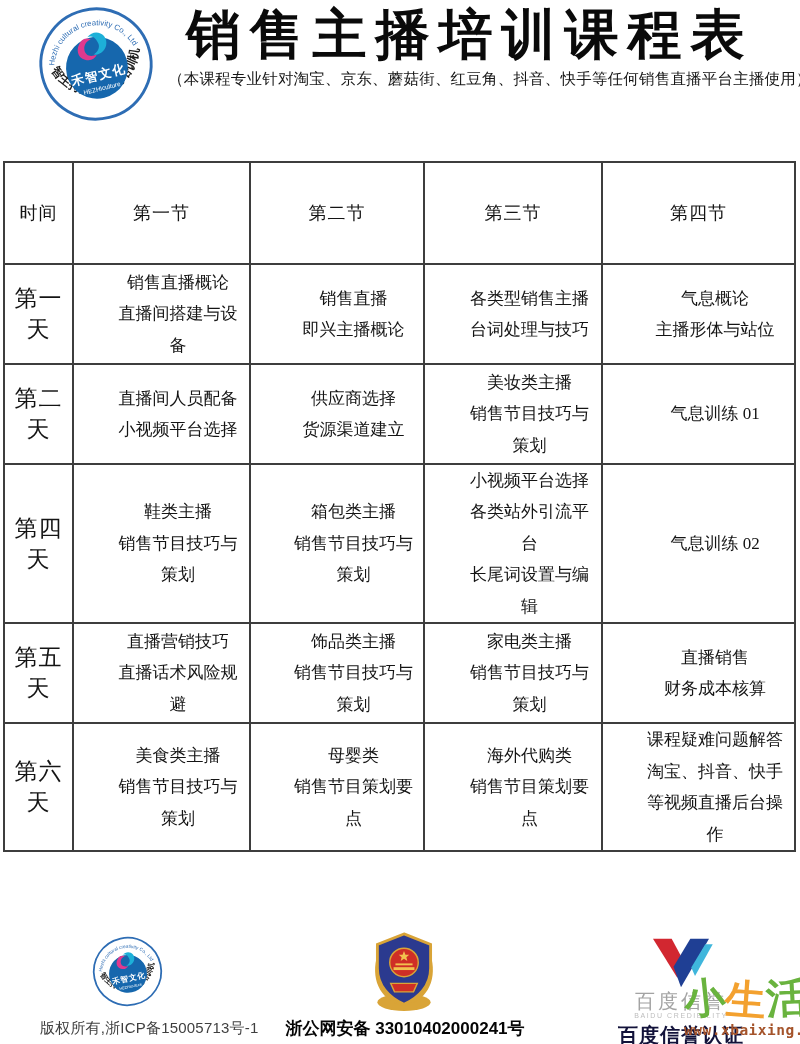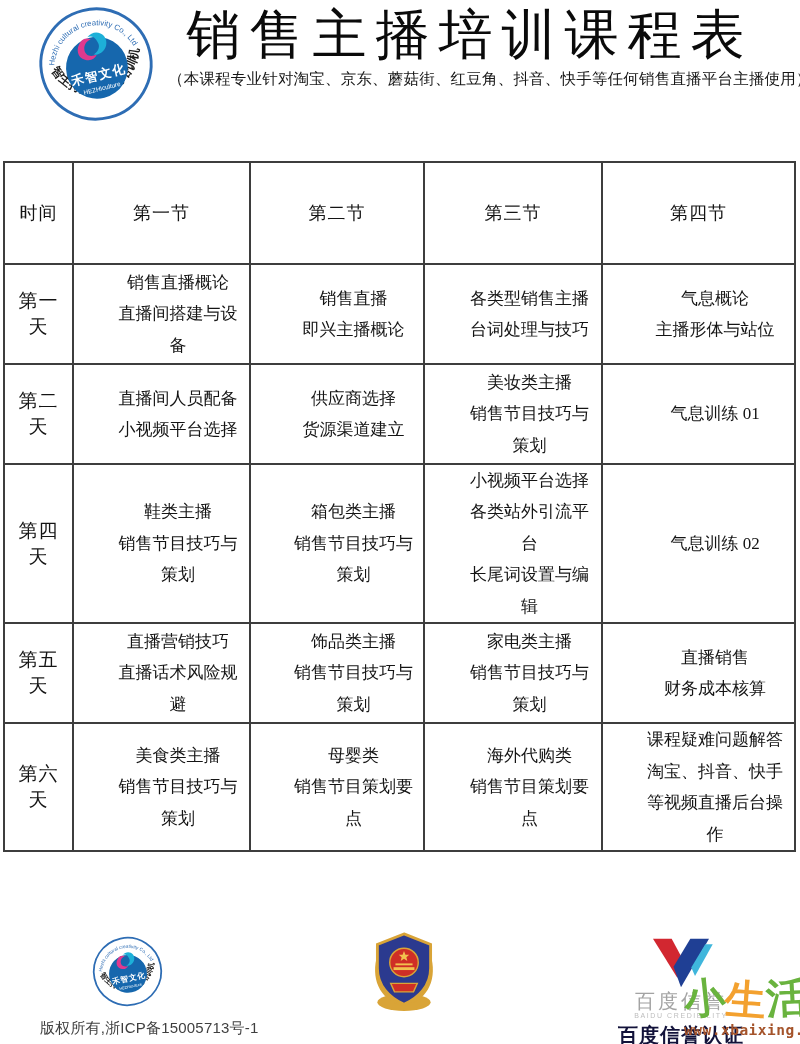--- a/index.html
+++ b/index.html
@@ -8,33 +8,33 @@
     font-family:"Liberation Serif","DejaVu Serif",serif; overflow:hidden;
   }
   .page { position:absolute; inset:0; }
 
   
   .header-logo { position:absolute; left:38px; top:6px; width:116px; height:116px; transform:rotate(-14deg); }
   .footer-logo { position:absolute; left:92px; top:936px; width:71px; height:71px; transform:rotate(-12deg); }
   .logo-svg { width:100%; height:100%; display:block; }
 
   .title-block { position:absolute; left:168px; top:4px; width:604px; text-align:center; }
-  .main-title { font-size:54px; font-weight:normal; color:#0a0a0a; letter-spacing:9px; white-space:nowrap; line-height:1.15; }
+  .main-title { font-size:54px; font-weight:bold; color:#0a0a0a; letter-spacing:9px; white-space:nowrap; line-height:1.15; }
   .sub-title { margin-top:3px; font-size:15.5px; color:#161616; letter-spacing:0.2px; white-space:nowrap; }
 
   
   .course-table { position:absolute; left:3px; top:161px; width:791px; border-collapse:collapse; table-layout:fixed; }
   .course-table th, .course-table td {
     border:2px solid #3d3d3d; text-align:center; vertical-align:middle;
     font-weight:normal; color:#141414; padding:0 4px;
   }
   .course-table thead tr { height:102px; }
   .course-table tbody tr { height:100px; }
   .head-cell { font-size:18px; letter-spacing:1px; }
-  .day-cell  { font-size:19px; letter-spacing:1px; }
+  .day-cell  { font-size:23px; letter-spacing:1px; }
   .cell { font-size:17px; line-height:1.85; white-space:pre-line;margin-left:33px; }
 
   
   .copyright {
     position:absolute; left:40px; top:1019px; font-family:"Liberation Sans","DejaVu Sans",sans-serif;
     font-size:15px; color:#3f3f3f; letter-spacing:0.2px;
   }
   .police-badge { position:absolute; left:366px; top:927px; width:76px; height:88px; }
   .police-text {
     position:absolute; left:285px; top:1017px; width:240px; text-align:center;
@@ -229,20 +229,21 @@
         <use href="#hezhi-logo"></use>
       </svg>
   </div>
   <div class="copyright">版权所有,浙ICP备15005713号-1</div>
 
   <div class="police-badge">
     <svg class="logo-svg">
         <use href="#police-badge"></use>
       </svg>
   </div>
+  <div class="police-text">浙公网安备 33010402000241号</div>
 
   <div class="baidu-block">
     <svg class="baidu-v">
         <use href="#baidu-v"></use>
       </svg>
     <div class="baidu-cn">百度信誉</div>
     <div class="baidu-en">BAIDU CREDIBILITY</div>
     <div class="baidu-cert">百度信誉认证</div>
   </div>
 

